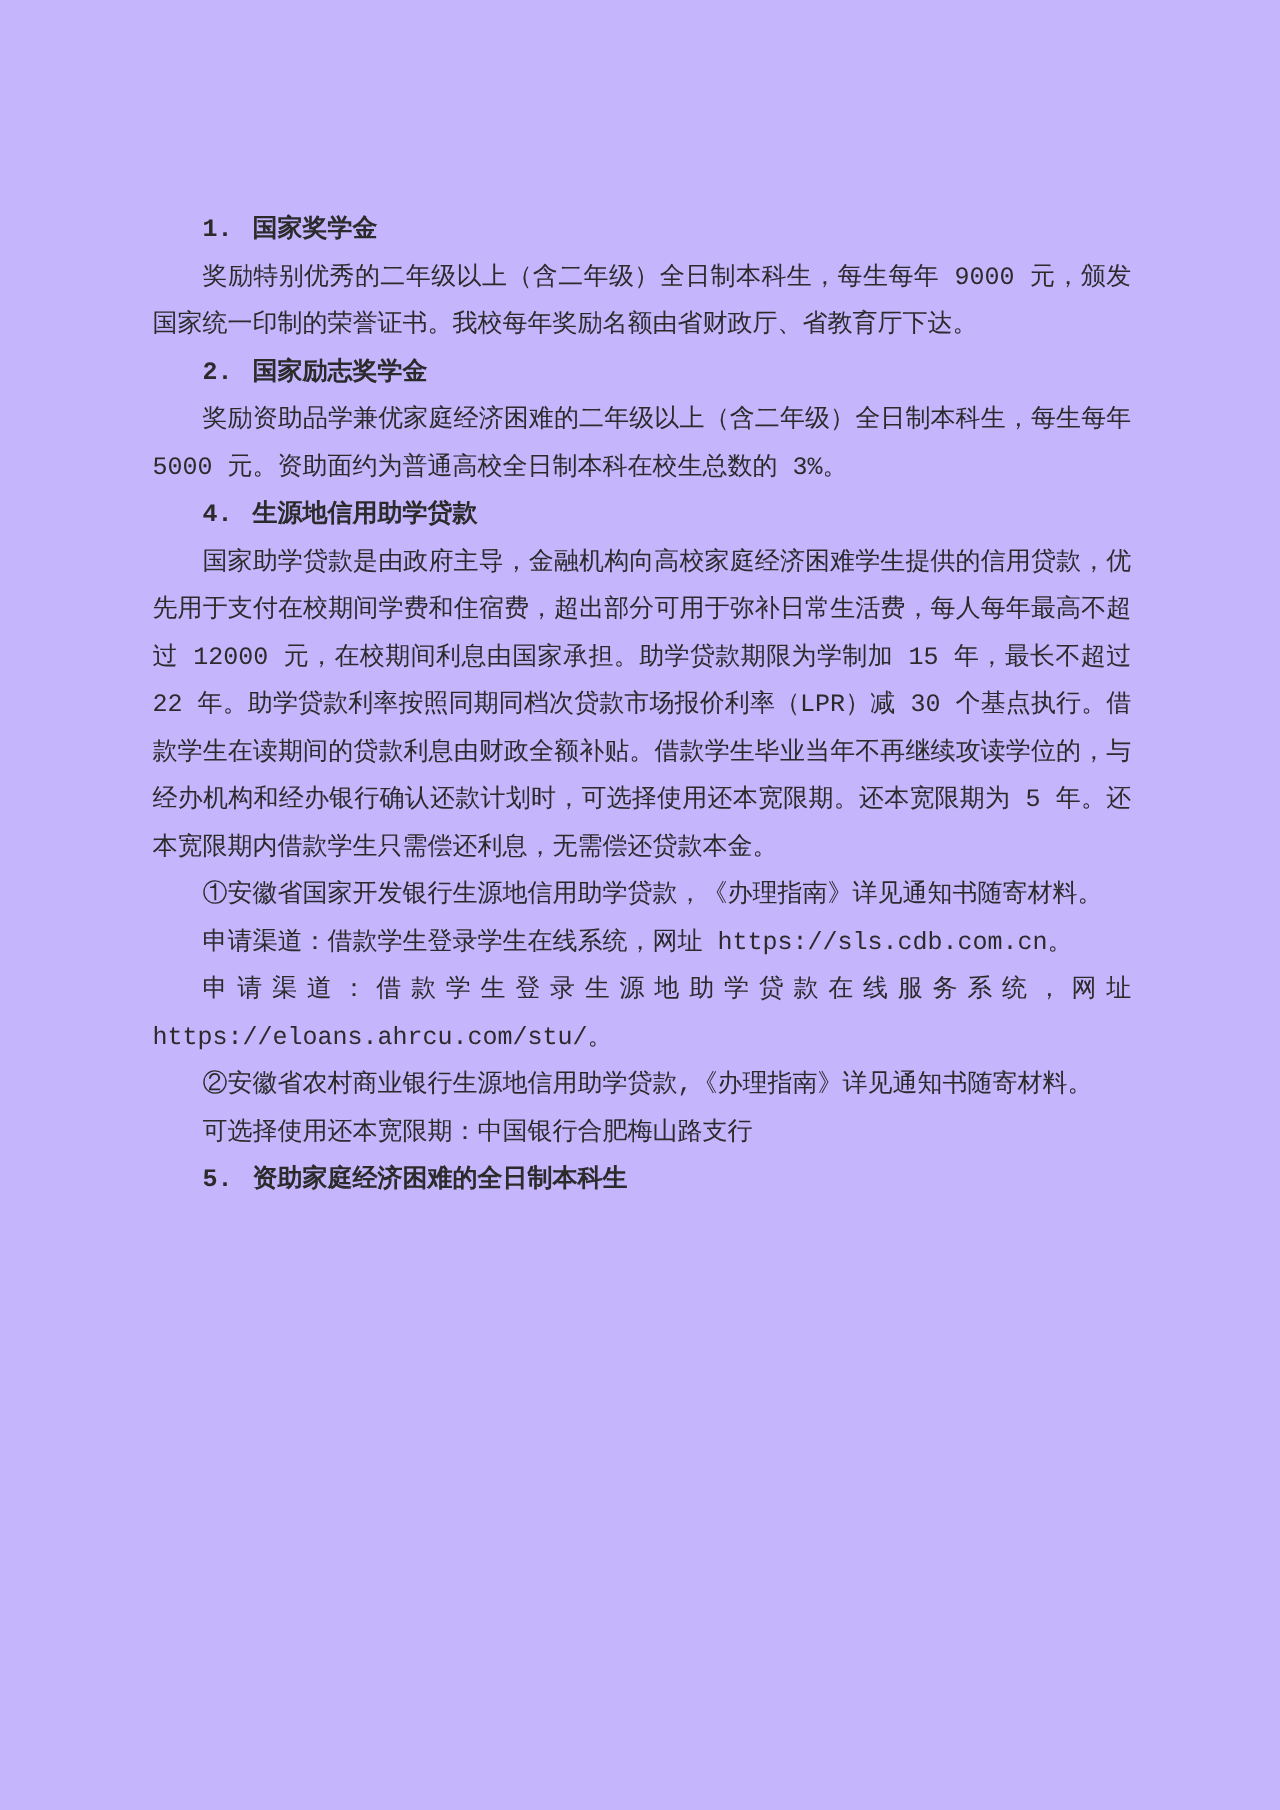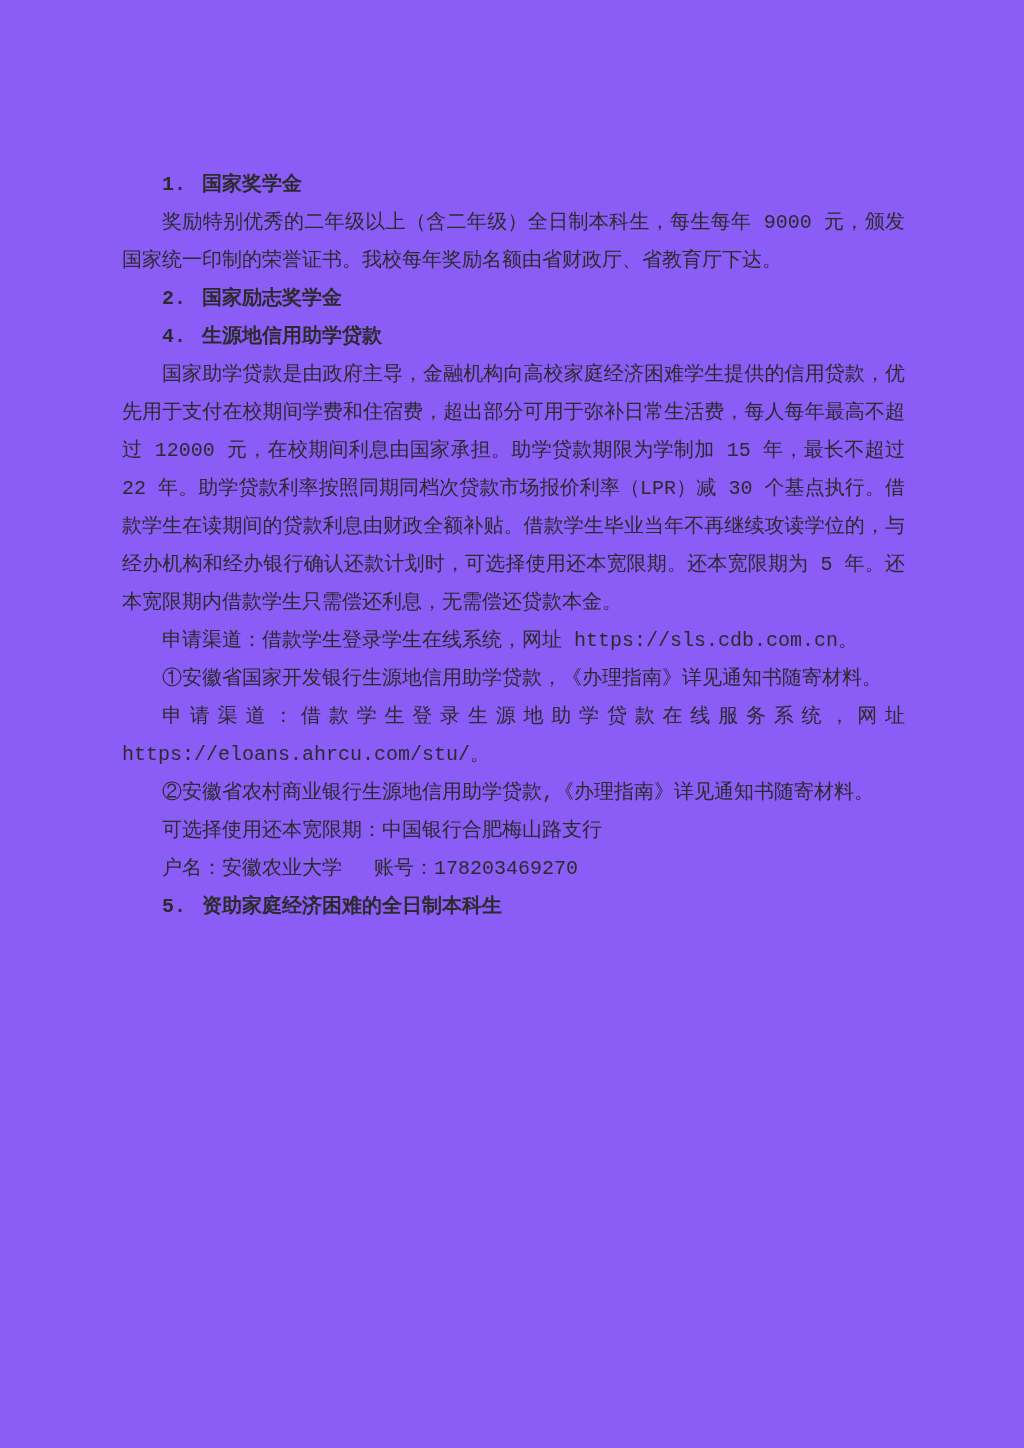--- a/index.html
+++ b/index.html
@@ -1,21 +1,21 @@
 <!DOCTYPE html>
 <html><head>
 <meta charset="utf-8">
 <style>
   html,body{margin:0;padding:0;background:#e8e8e8;}
   .page{
     position:relative;
     width:1024px;
     height:1448px;
     margin:0 auto;
-    background:#8b5cf6;
+    background:#c4b5fd;
     box-sizing:border-box;
     padding:166px 119px 0 122px;
     font-family:"Liberation Mono","Liberation Serif","DejaVu Serif",serif;
     font-size:20px;
     line-height:38px;
     color:#2b2b2b;
     overflow:hidden;
   }
   .section-heading{
     font-weight:bold;
@@ -42,34 +42,34 @@
     <div class="section-heading">
       <span class="sec-num">1.</span><span>国家奖学金</span>
     </div>
     <p class="para">奖励特别优秀的二年级以上（含二年级）全日制本科生，每生每年 9000 元，颁发国家统一印制的荣誉证书。我校每年奖励名额由省财政厅、省教育厅下达。</p>
   </div>
 
   <div class="section">
     <div class="section-heading">
       <span class="sec-num">2.</span><span>国家励志奖学金</span>
     </div>
+    <p class="para">奖励资助品学兼优家庭经济困难的二年级以上（含二年级）全日制本科生，每生每年 5000 元。资助面约为普通高校全日制本科在校生总数的 3%。</p>
   </div>
 
 
   <div class="section">
     <div class="section-heading">
       <span class="sec-num">4.</span><span>生源地信用助学贷款</span>
     </div>
     <p class="para">国家助学贷款是由政府主导，金融机构向高校家庭经济困难学生提供的信用贷款，优先用于支付在校期间学费和住宿费，超出部分可用于弥补日常生活费，每人每年最高不超过 12000 元，在校期间利息由国家承担。助学贷款期限为学制加 15 年，最长不超过 22 年。助学贷款利率按照同期同档次贷款市场报价利率（LPR）减 30 个基点执行。借款学生在读期间的贷款利息由财政全额补贴。借款学生毕业当年不再继续攻读学位的，与经办机构和经办银行确认还款计划时，可选择使用还本宽限期。还本宽限期为 5 年。还本宽限期内借款学生只需偿还利息，无需偿还贷款本金。</p>
+    <p class="para">①安徽省国家开发银行生源地信用助学贷款，《办理指南》详见通知书随寄材料。</p>
     <p class="para"><span>申请渠道：借款学生登录学生在线系统，网址 </span><span class="url">https://sls.cdb.com.cn</span><span>。</span></p>
-    <p class="para">①安徽省国家开发银行生源地信用助学贷款，《办理指南》详见通知书随寄材料。</p>
     <p class="para"><span>申请渠道：借款学生登录生源地助学贷款在线服务系统，网址 </span><span class="url">https://eloans.ahrcu.com/stu/</span><span>。</span></p>
     <p class="para">②安徽省农村商业银行生源地信用助学贷款,《办理指南》详见通知书随寄材料。</p>
     <p class="para">可选择使用还本宽限期：中国银行合肥梅山路支行</p>
-    <p class="para">户名：安徽农业大学　 账号：178203469270</p>
   </div>
 
   <div class="section">
     <div class="section-heading">
       <span class="sec-num">5.</span><span>资助家庭经济困难的全日制本科生</span>
     </div>
   </div>
 
 </div>
 

